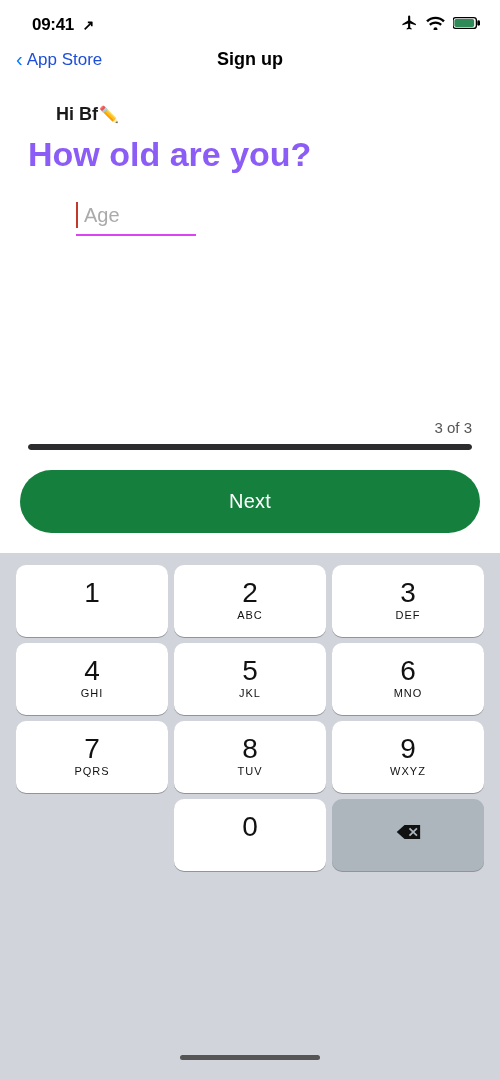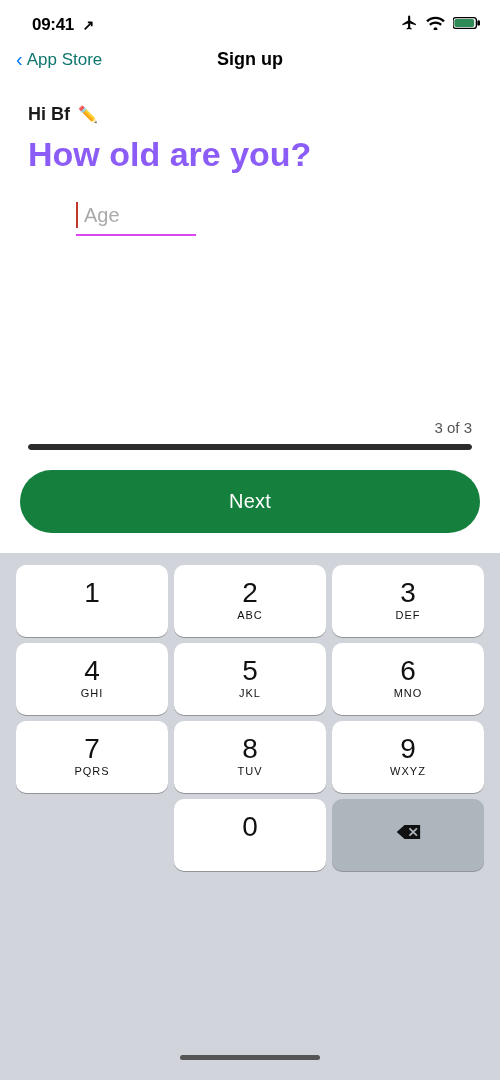--- a/index.html
+++ b/index.html
@@ -53,22 +53,23 @@
       cursor: pointer;
     }
     .nav-title {
       font-size: 18px;
       font-weight: 600;
       color: #000;
     }
     .greeting-row {
       display: flex;
       align-items: center;
-      gap: 8px;
+      gap: 1px;
       margin-bottom: 10px;
+      margin-left: 28px;
     }
     .greeting-text {
       font-size: 18px;
       font-weight: 600;
       color: #1a1a1a;
     }
     .edit-icon {
       font-size: 16px;
       color: #555;
     }
@@ -275,21 +276,21 @@
           <rect x="27" y="4" width="3" height="6" rx="1.5" fill="#000"></rect>
           <rect x="1.5" y="2.5" width="22" height="9" rx="2" fill="#2e8b57"></rect>
         </svg>
       </span>
     </div>
   </div>
 
   <div class="nav-bar upper-section">
     <div class="nav-back">
       <span style="font-size:20px; font-weight:300;">‹</span>
-      <span style="color:#0f766e; font-size:17px;">App Store</span>
+      <span style="color:#1d4ed8; font-size:17px;">App Store</span>
     </div>
     <span class="nav-title">Sign up</span>
   </div>
 
   <div class="content-body upper-section">
     <div class="greeting-row">
       <span class="greeting-text">Hi Bf</span>
       <span class="edit-icon">✏️</span>
     </div>
     <h1 class="question-heading">How old are you?</h1>

